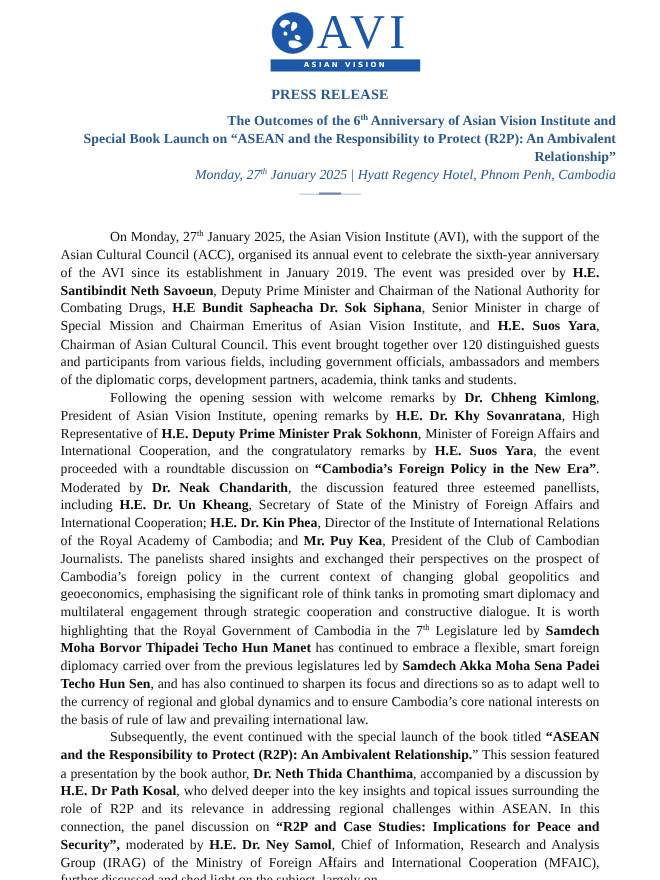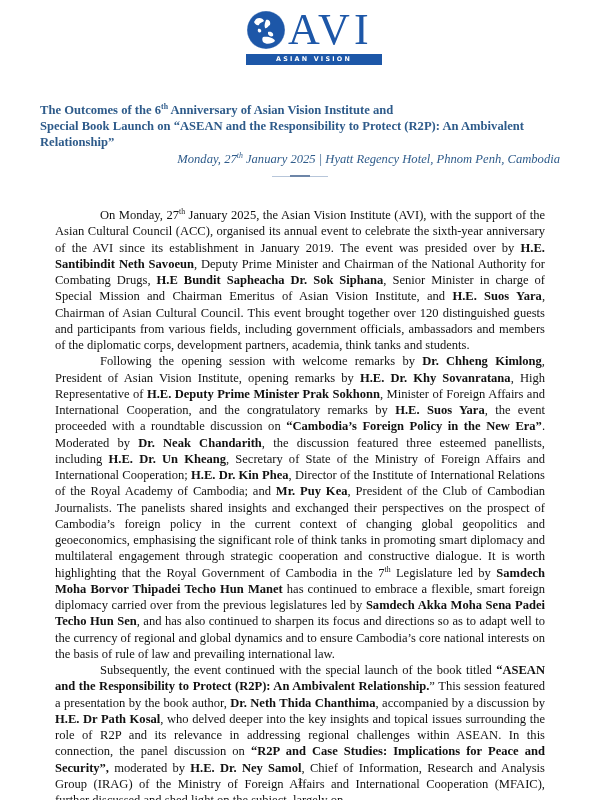--- a/index.html
+++ b/index.html
@@ -5,21 +5,21 @@
   html, body { margin: 0; padding: 0; background: #ffffff; }
   body { width: 600px; height: 800px; overflow: hidden; position: relative; font-family: "Liberation Serif", "DejaVu Serif", serif; color: #111; }
   .page { position: absolute; left: 0; top: 0; width: 600px; height: 800px; }
   .logo { position: absolute; left: 246px; top: 10px; width: 136px; height: 54px; }
   .logo-row { display: flex; align-items: center; height: 40px; text-align: center; }
   .globe { width: 40px; height: 40px; }
   .logo-text { font-family: "Liberation Serif", "DejaVu Serif", serif; font-size: 44px; color: #1d57a8; letter-spacing: 4px; margin-left: 2px; line-height: 40px; font-weight: normal; }
   .logo-band { margin-top: 4px; margin-left: 0; width: 136px; height: 11px; background: #1d57a8; color: #fff; font-family: "DejaVu Sans", sans-serif; font-size: 6.4px; letter-spacing: 2.2px; text-align: center; line-height: 11px; font-weight: bold; }
 
   .pr { position: absolute; left: 0; width: 600px; top: 78px; text-align: center; font-weight: bold; font-size: 13px; color: #2e5b8a; letter-spacing: 0.2px; }
-  .headline { position: absolute; left: 40px; width: 520px; top: 102px; text-align: left; font-weight: bold; font-size: 12.6px; line-height: 16px; color: #2e5b8a; }
+  .headline { position: absolute; left: 40px; width: 520px; top: 102px; text-align: right; font-weight: bold; font-size: 12.6px; line-height: 16px; color: #2e5b8a; }
   .dateline { position: absolute; left: 40px; width: 520px; top: 151px; text-align: right; font-style: italic; font-size: 12.6px; line-height: 16px; color: #2e5b8a; }
   .divider { position: absolute; left: 272px; top: 176px; width: 56px; height: 1px; background: #b7c6da; }
   .divider::after { content: ""; position: absolute; left: 18px; top: -1px; width: 20px; height: 2px; background: #6d86a8; }
 
   .body { position: absolute; left: 55px; top: 207px; width: 490px; font-size: 12.55px; line-height: 16.25px; text-align: justify; color: #111; }
   .body p { margin: 0; text-indent: 45px; }
   .body b { font-weight: bold; }
   sup { font-size: 0.62em; line-height: 0; vertical-align: 0.6em; }
   .pagenum { position: absolute; left: 0; width: 600px; top: 775px; text-align: center; font-size: 12.5px; color: #111; }
 </style>
@@ -37,20 +37,21 @@
         <path d="M12 19 C14 18 16 20 15 22 C13 23 11 22 12 19 Z" fill="#ffffff"></path>
         <path d="M22 22 C25 21 28 23 27 26 C25 27 23 26 22 24 Z" fill="#ffffff"></path>
         <path d="M17 27 C22 26 28 28 29 31 C26 34 20 35 17 32 C16 30 16 28 17 27 Z" fill="#ffffff"></path>
         <circle cx="20" cy="20" r="19" fill="none" stroke="#ffffff" stroke-width="0.6" opacity="0.5"></circle>
       </svg>
       <span class="logo-text">AVI</span>
     </div>
     <div class="logo-band">ASIAN VISION INSTITUTE</div>
   </div>
 
+  <div class="pr">PRESS RELEASE</div>
 
   <div class="headline">
     <span>The Outcomes of the 6</span><sup>th</sup><span> Anniversary of Asian Vision Institute and</span><br>
     <span>Special Book Launch on “ASEAN and the Responsibility to Protect (R2P): An Ambivalent Relationship”</span>
   </div>
 
   <div class="dateline">
     <span>Monday, 27</span><sup>th</sup><span> January 2025 | Hyatt Regency Hotel, Phnom Penh, Cambodia</span>
   </div>
 

